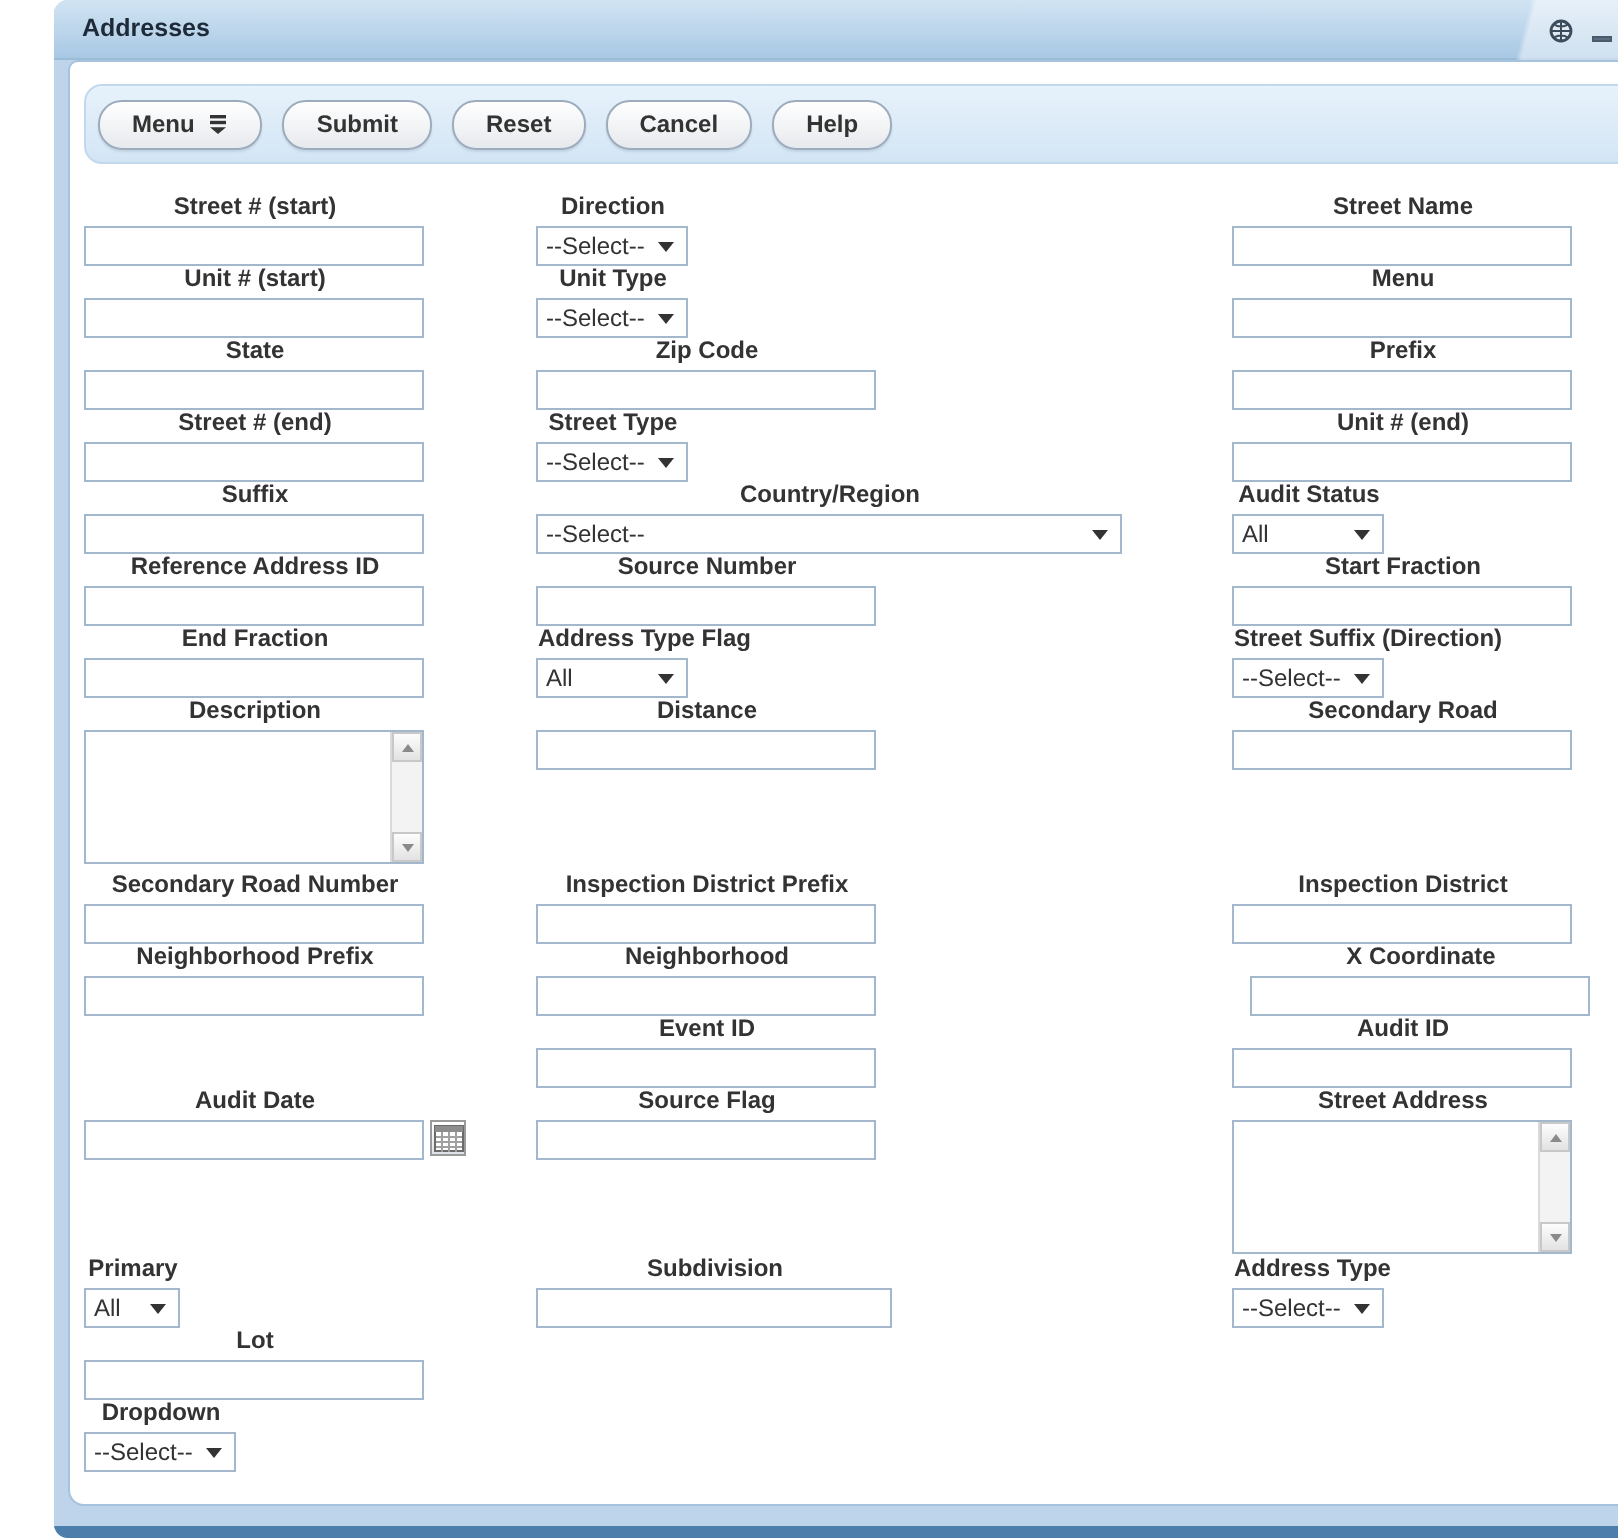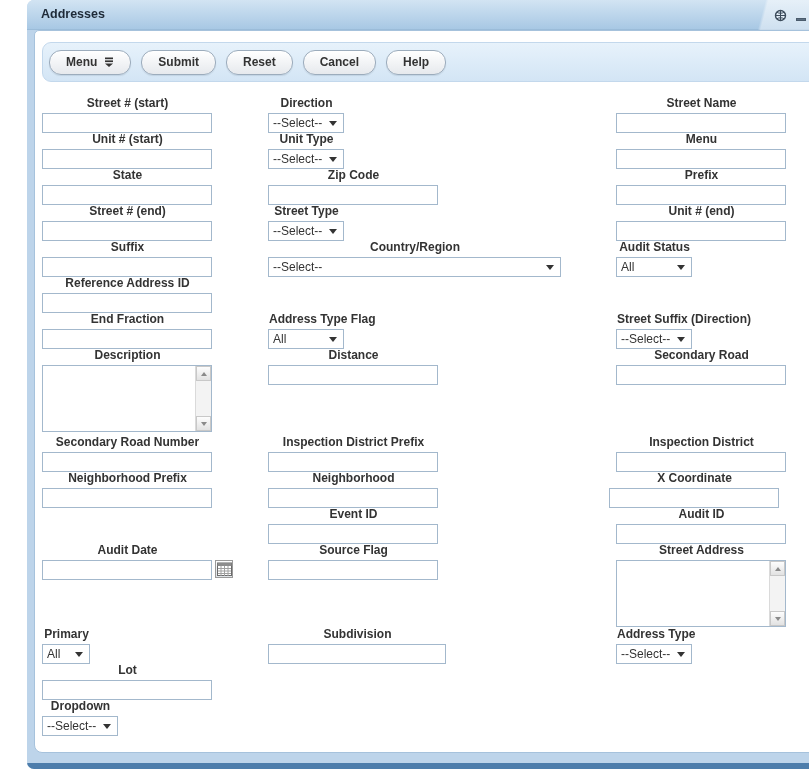--- a/index.html
+++ b/index.html
@@ -224,20 +224,28 @@
           <div class="lbl">Audit Status</div>
           <div class="sel" style="width: 76px;">
             <span class="selval">All</span>
             <span class="selarrow"></span>
           </div>
         </div>
         <div class="field" style="left: 7px; top: 246px;">
           <div class="lbl">Reference Address ID</div>
           <input type="text" class="txt" value="" style="width: 170px;">
         </div>
+        <div class="field" style="left: 233px; top: 246px;">
+          <div class="lbl">Source Number</div>
+          <input type="text" class="txt" value="" style="width: 170px;">
+        </div>
+        <div class="field" style="left: 581px; top: 246px;">
+          <div class="lbl">Start Fraction</div>
+          <input type="text" class="txt" value="" style="width: 170px;">
+        </div>
         <div class="field" style="left: 7px; top: 282px;">
           <div class="lbl">End Fraction</div>
           <input type="text" class="txt" value="" style="width: 170px;">
         </div>
         <div class="field" style="left: 233px; top: 282px;">
           <div class="lbl">Address Type Flag</div>
           <div class="sel" style="width: 76px;">
             <span class="selval">All</span>
             <span class="selarrow"></span>
           </div>
@@ -284,21 +292,21 @@
           <input type="text" class="txt" value="" style="width: 170px;">
         </div>
         <div class="field" style="left: 7px; top: 441px;">
           <div class="lbl">Neighborhood Prefix</div>
           <input type="text" class="txt" value="" style="width: 170px;">
         </div>
         <div class="field" style="left: 233px; top: 441px;">
           <div class="lbl">Neighborhood</div>
           <input type="text" class="txt" value="" style="width: 170px;">
         </div>
-        <div class="field" style="left: 574px; top: 441px;">
+        <div class="field" style="left: 590px; top: 441px;">
           <div class="lbl">X Coordinate</div>
           <input type="text" class="txt" value="" style="width: 170px;">
         </div>
         <div class="field" style="left: 233px; top: 477px;">
           <div class="lbl">Event ID</div>
           <input type="text" class="txt" value="" style="width: 170px;">
         </div>
         <div class="field" style="left: 581px; top: 477px;">
           <div class="lbl">Audit ID</div>
           <input type="text" class="txt" value="" style="width: 170px;">

